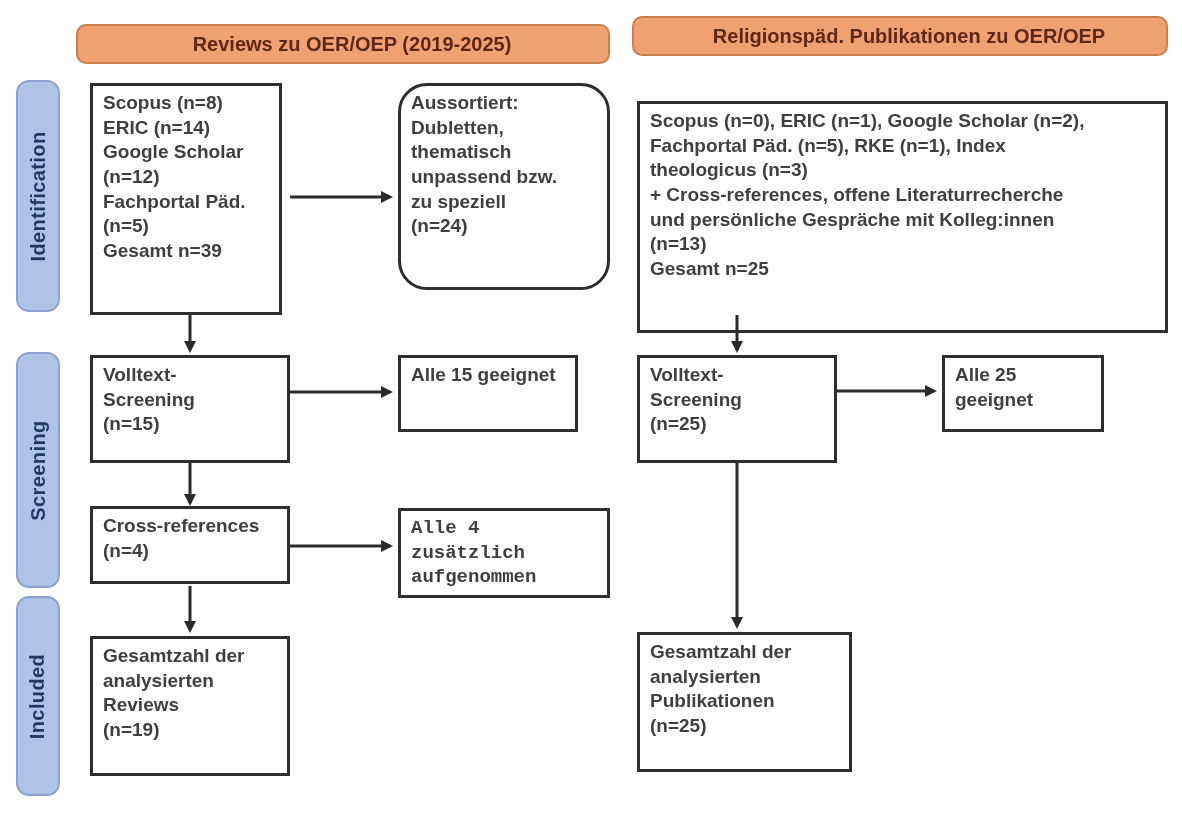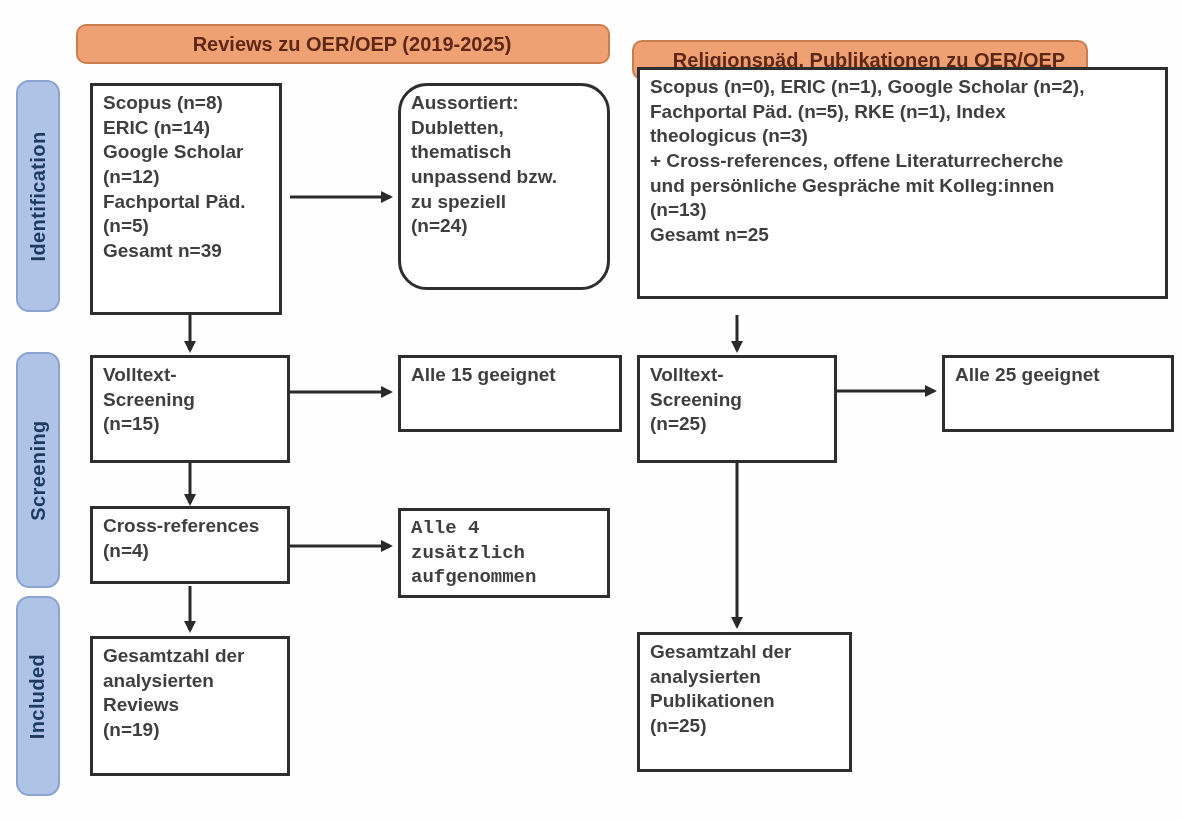--- a/index.html
+++ b/index.html
@@ -46,21 +46,21 @@
   #flow-arrows { position:absolute; left:0; top:0; pointer-events:none; }
   #flow-arrows line { stroke: var(--arrow, #2a2a2a); stroke-width:3; }
   #flow-arrows .ah { fill: var(--arrow, #2a2a2a); }
 </style>
 </head>
 <body>
 
 <div class="canvas">
 
   <div class="hdr" style="left:76px; top:24px; width:534px; height:40px;">Reviews zu OER/OEP (2019-2025)</div>
-  <div class="hdr" style="left:632px; top:40px; width:456px; height:40px;">Religionspäd. Publikationen zu OER/OEP</div>
+  <div class="hdr" style="left:632px; top:16px; width:536px; height:40px;">Religionspäd. Publikationen zu OER/OEP</div>
 
   <div class="stage" style="left:16px; top:80px; width:44px; height:232px;">
     <span>Identification</span>
   </div>
   <div class="stage" style="left:16px; top:352px; width:44px; height:236px;">
     <span>Screening</span>
   </div>
   <div class="stage" style="left:16px; top:596px; width:44px; height:200px;">
     <span>Included</span>
   </div>
@@ -74,41 +74,41 @@
 Gesamt n=39</div>
   <div class="box" style="left:398px; top:83px; width:212px; height:207px;border-radius:29px;">Aussortiert:
 Dubletten,
 thematisch
 unpassend bzw.
 zu speziell
 (n=24)</div>
   <div class="box" style="left:90px; top:355px; width:200px; height:108px;">Volltext-
 Screening
 (n=15)</div>
-  <div class="box" style="left:398px; top:355px; width:224px; height:77px;">Alle 15 geeignet</div>
+  <div class="box" style="left:398px; top:355px; width:180px; height:77px;">Alle 15 geeignet</div>
   <div class="box" style="left:90px; top:506px; width:200px; height:78px;">Cross-references
 (n=4)</div>
   <div class="box" style="left:398px; top:508px; width:212px; height:90px;font-family:Liberation Mono, monospace;">Alle 4 zusätzlich
 aufgenommen</div>
   <div class="box" style="left:90px; top:636px; width:200px; height:140px;">Gesamtzahl der
 analysierten
 Reviews
 (n=19)</div>
 
-  <div class="box" style="left:637px; top:67px; width:531px; height:232px;">Scopus (n=0), ERIC (n=1), Google Scholar (n=2),
+  <div class="box" style="left:637px; top:101px; width:531px; height:232px;">Scopus (n=0), ERIC (n=1), Google Scholar (n=2),
 Fachportal Päd. (n=5), RKE (n=1), Index
 theologicus (n=3)
 + Cross-references, offene Literaturrecherche
 und persönliche Gespräche mit Kolleg:innen
 (n=13)
 Gesamt n=25</div>
   <div class="box" style="left:637px; top:355px; width:200px; height:108px;">Volltext-
 Screening
 (n=25)</div>
-  <div class="box" style="left:942px; top:355px; width:232px; height:77px;">Alle 25 geeignet</div>
+  <div class="box" style="left:942px; top:355px; width:162px; height:77px;">Alle 25 geeignet</div>
   <div class="box" style="left:637px; top:632px; width:215px; height:140px;">Gesamtzahl der
 analysierten
 Publikationen
 (n=25)</div>
 
   <svg id="flow-arrows" width="1182" height="820" viewBox="0 0 1182 820">
     <defs>
       <marker id="ah" markerUnits="userSpaceOnUse" markerWidth="14" markerHeight="14" refX="9" refY="6" orient="auto">
         <path class="ah" d="M0,0 L12,6 L0,12 z"></path>
       </marker>

